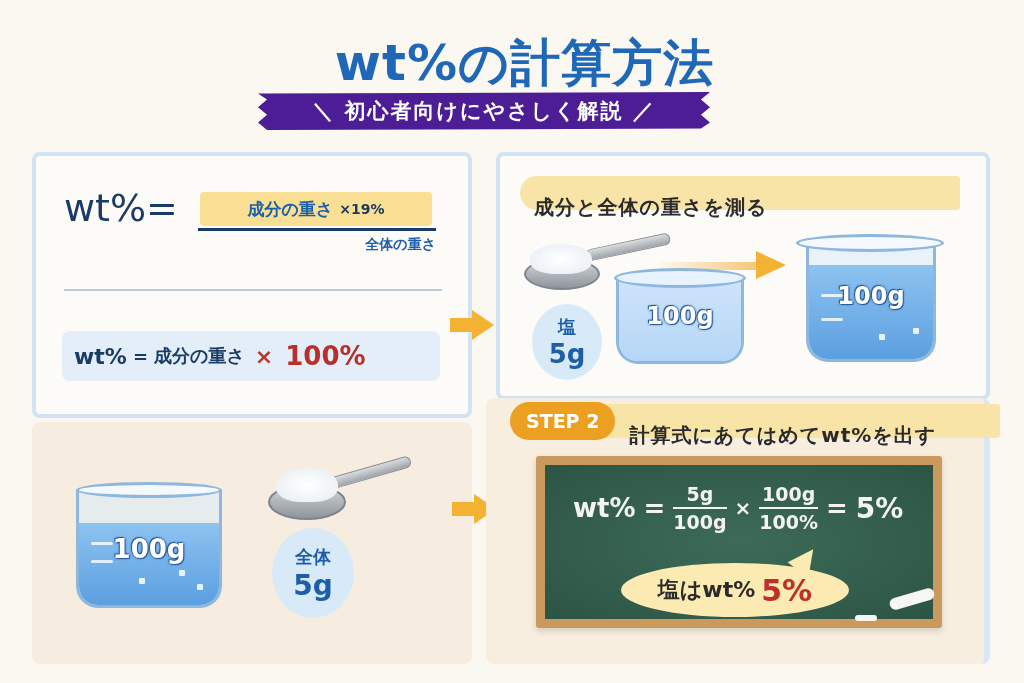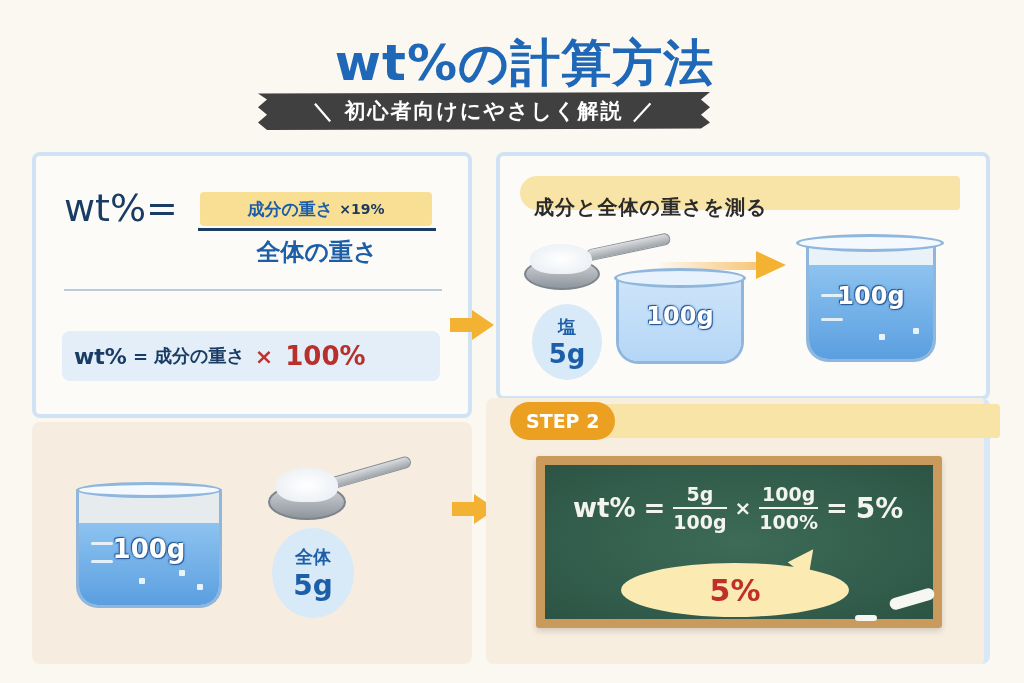--- a/index.html
+++ b/index.html
@@ -12,21 +12,21 @@
   }
   .abs { position: absolute; }
 
   
   .title {
     left: 0; width: 1024px; top: 30px; text-align: center;
     font-size: 50px; font-weight: bold; color: #1f68b7; letter-spacing: 1px; padding-left: 25px;
   }
   .subtitle-tape {
     left: 258px; top: 92px; width: 452px; height: 38px;
-    background: #404040;
+    background: #4c1d95;
     display: flex; align-items: center; justify-content: center;
     clip-path: polygon(0 4%, 2% 20%, 0 40%, 2% 60%, 0 80%, 2% 100%, 98% 96%, 100% 80%, 98% 60%, 100% 40%, 98% 20%, 100% 0);
   }
   .subtitle-tape span { color: #ffffff; font-size: 21px; font-weight: bold; letter-spacing: 2px; }
 
   
   .panel { border-radius: 8px; }
   .panel-formula {
     left: 32px; top: 152px; width: 440px; height: 266px;
     background: #fdfbf8; border: 4px solid #cfe3f5;
@@ -47,21 +47,21 @@
   
   .f-lhs { left: 64px; top: 186px; font-size: 38px; font-weight: normal; color: #1a3c64; }
   .f-num {
     left: 200px; top: 192px; width: 232px; height: 34px;
     background: #f9df94; border-radius: 4px;
     display: flex; align-items: center; justify-content: center; gap: 6px;
     color: #1d5ea8; font-weight: bold; font-size: 17px;
   }
   .f-num .x100 { font-size: 14px; color: #1d3a60; font-weight: bold; }
   .f-bar { left: 198px; top: 228px; width: 238px; height: 3px; background: #1a3c64; }
-  .f-den { left: 198px; top: 236px; width: 238px; text-align: center; color: #1d5ea8; font-weight: bold; font-size: 24px; }
+  .f-den { left: 198px; top: 236px; width: 238px; text-align: right; color: #1d5ea8; font-weight: bold; font-size: 14px; }
   .divider { left: 64px; top: 289px; width: 378px; height: 2px; background: #b9cadb; }
   .simple-box {
     left: 62px; top: 331px; width: 378px; height: 50px;
     background: #e3eef9; border-radius: 8px;
     display: flex; align-items: center; padding-left: 12px; gap: 6px;
     font-weight: bold;
   }
   .simple-box .s-wt { font-size: 22px; color: #1a3c64; }
   .simple-box .s-eq { font-size: 18px; color: #1a3c64; }
   .simple-box .s-x { font-size: 22px; color: #c0342f; margin-left: 4px; }
@@ -244,20 +244,21 @@
   <div class="tick" style="top:74px;"></div>
   <div class="bubble-dot" style="left:70px; top:90px;"></div>
   <div class="bubble-dot" style="left:104px; top:84px;"></div>
   <div class="label" style="top:38px; font-size:24px;">100g</div>
 </div>
 <div class="abs" style="left:796px; top:234px; width:148px; height:18px; border:3px solid #8fb6dc; border-radius:50%; background:#f4f9ff;"></div>
 
 <div class="abs panel panel-step2"></div>
 <div class="abs step-bar" style="left:514px; top:404px; width:486px;">
   <div class="step-pill">STEP 2</div>
+  <div class="step-text">計算式にあてはめてwt%を出す</div>
 </div>
 
 <div class="abs board">
   <div class="board-inner">
     <div class="eq-row">
       <span class="big">wt%</span>
       <span class="big">=</span>
       <div class="frac">
         <span>5g</span>
         <div class="bar"></div>
@@ -267,18 +268,19 @@
       <div class="frac">
         <span>100g</span>
         <div class="bar"></div>
         <span>100%</span>
       </div>
       <span class="big">=</span>
       <span class="big" style="font-size:28px;">5%</span>
     </div>
     <div class="speech-tail"></div>
     <div class="speech">
+      <span class="s1">塩はwt%</span>
       <span class="s2">5%</span>
     </div>
     <div class="chalk" style="left:344px; top:128px;"></div>
     <div class="chalk" style="left:310px; top:150px; width:22px; height:6px; transform:none;"></div>
   </div>
 </div>
 
 </body></html>

